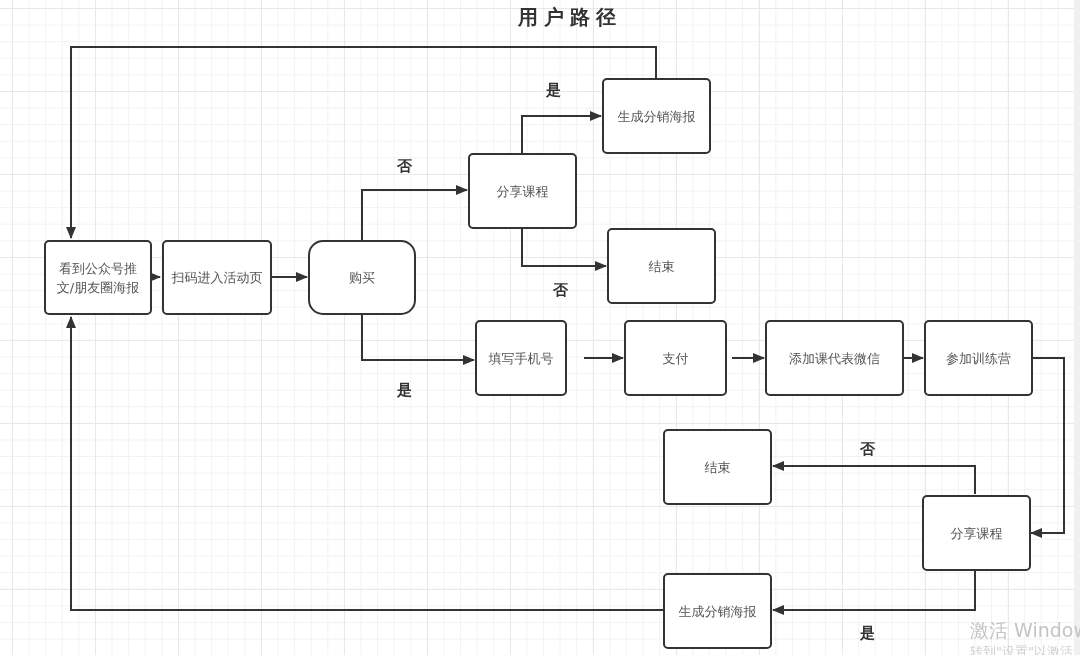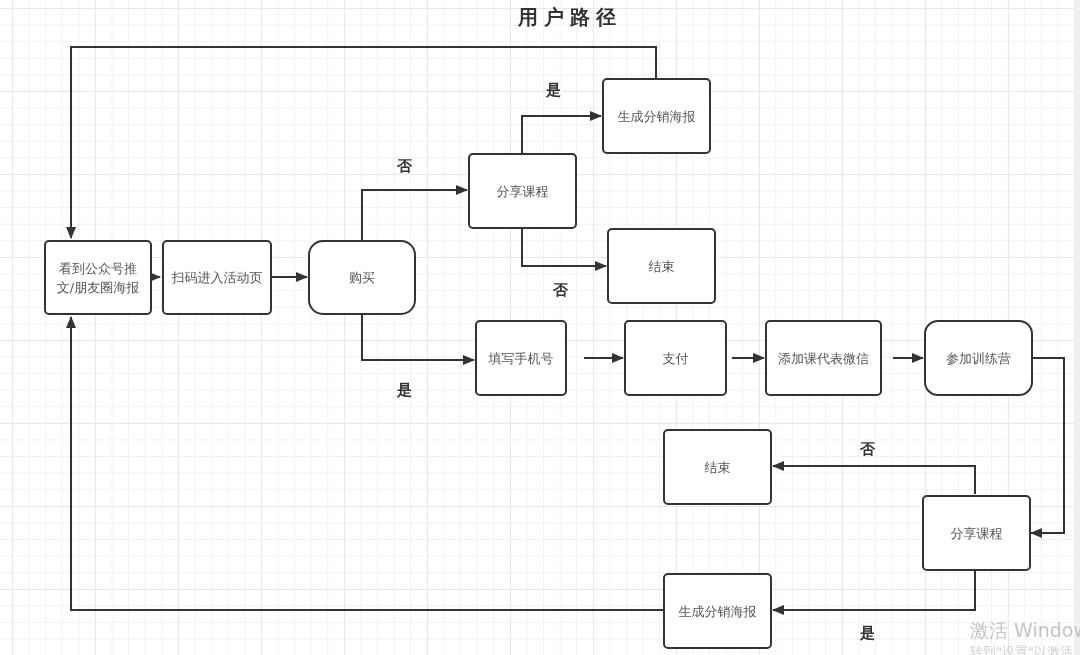--- a/index.html
+++ b/index.html
@@ -69,22 +69,22 @@
 </svg>
 
 <div class="node" style="left:17px;top:240px;width:108px;height:75px;margin-left:27px;">看到公众号推文/朋友圈海报</div>
 <div class="node" style="left:162px;top:240px;width:110px;height:75px;">扫码进入活动页</div>
 <div class="node" style="left:308px;top:240px;width:108px;height:75px;border-radius:15px;">购买</div>
 <div class="node" style="left:468px;top:153px;width:109px;height:76px;">分享课程</div>
 <div class="node" style="left:602px;top:78px;width:109px;height:76px;">生成分销海报</div>
 <div class="node" style="left:607px;top:228px;width:109px;height:76px;">结束</div>
 <div class="node" style="left:475px;top:320px;width:92px;height:76px;">填写手机号</div>
 <div class="node" style="left:624px;top:320px;width:103px;height:76px;">支付</div>
-<div class="node" style="left:765px;top:320px;width:117px;height:76px;">添加课代表微信</div>
-<div class="node" style="left:924px;top:320px;width:109px;height:76px;border-radius:14px;">参加训练营</div>
+<div class="node" style="left:765px;top:320px;width:139px;height:76px;">添加课代表微信</div>
+<div class="node" style="left:924px;top:320px;width:109px;height:76px;">参加训练营</div>
 <div class="node" style="left:663px;top:429px;width:109px;height:76px;">结束</div>
 <div class="node" style="left:922px;top:495px;width:109px;height:76px;">分享课程</div>
 <div class="node" style="left:663px;top:573px;width:109px;height:76px;">生成分销海报</div>
 
 <div class="label" style="left:397px;top:157px;">否</div>
 <div class="label" style="left:397px;top:381px;">是</div>
 <div class="label" style="left:546px;top:81px;">是</div>
 <div class="label" style="left:553px;top:281px;">否</div>
 <div class="label" style="left:860px;top:440px;">否</div>
 <div class="label" style="left:860px;top:624px;">是</div>

